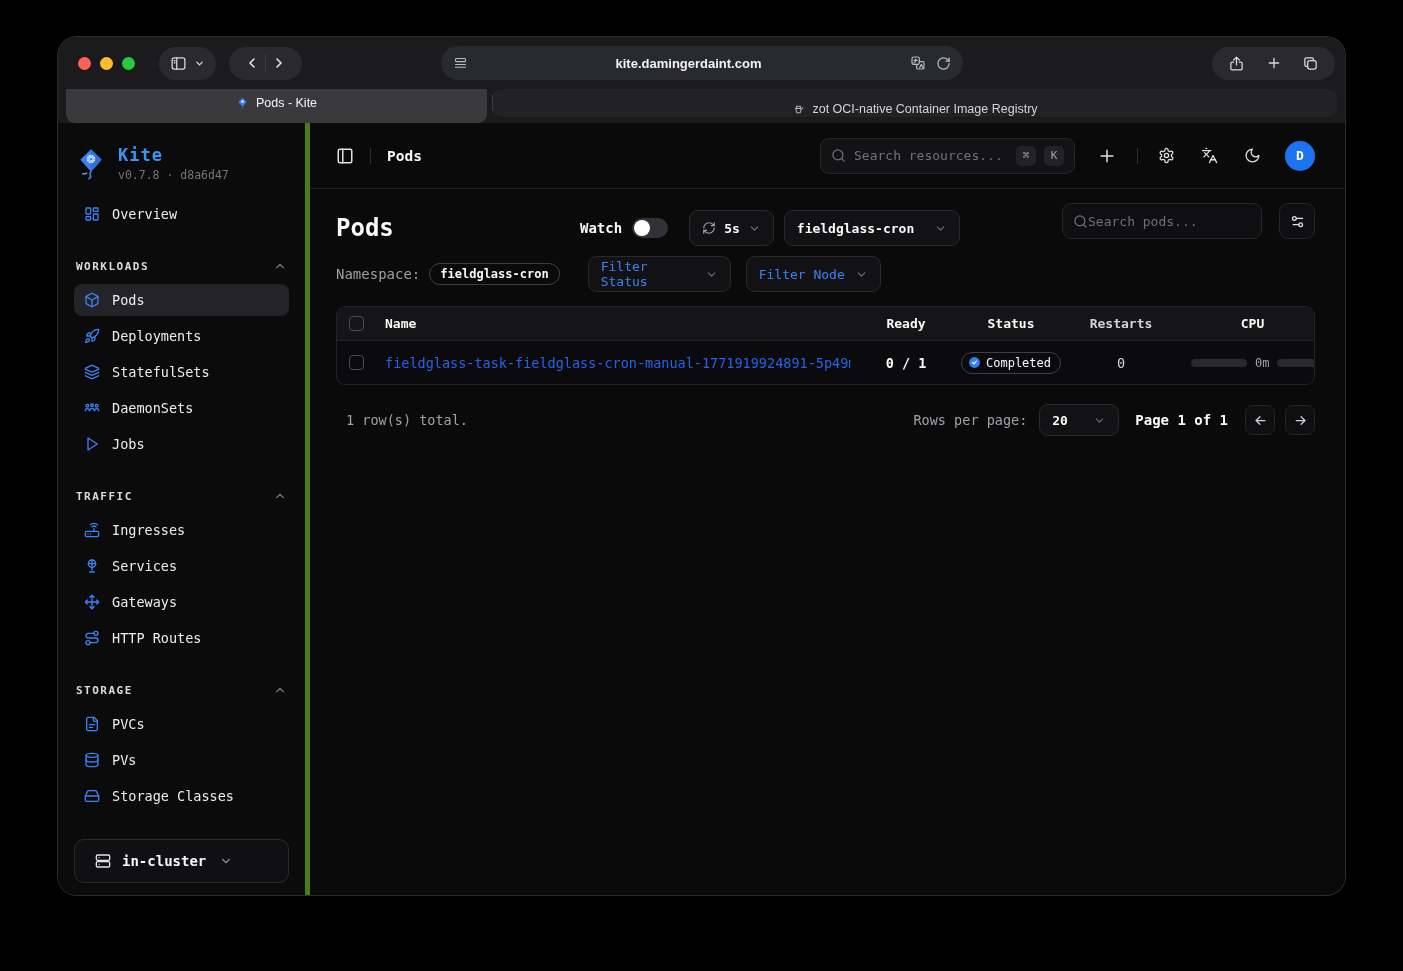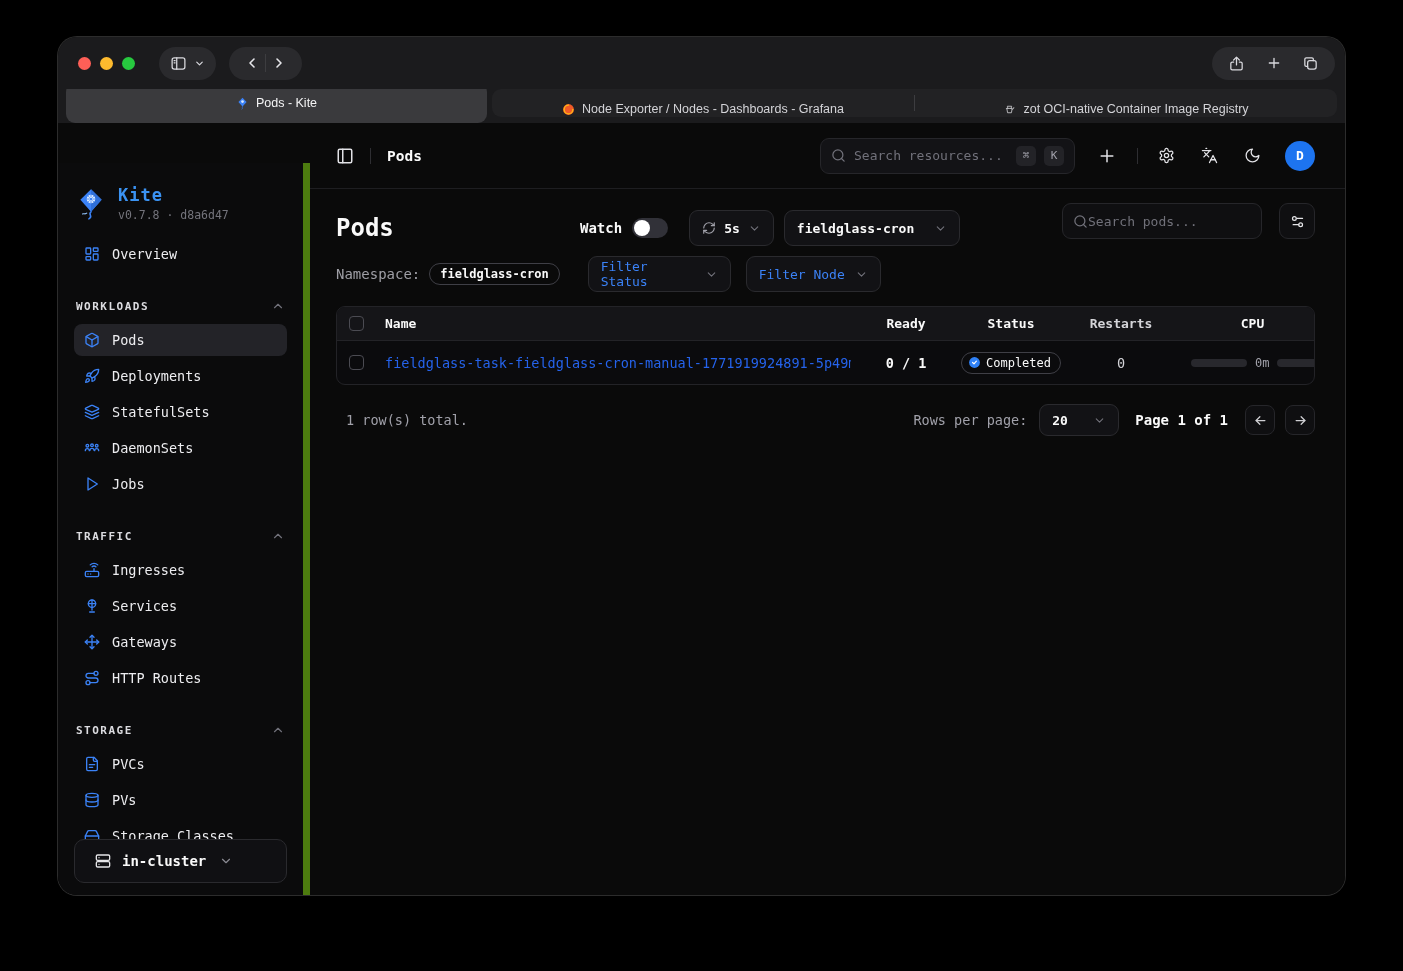--- a/index.html
+++ b/index.html
@@ -35,21 +35,21 @@
          font-size:12.5px; color:#d4d4d8; white-space:nowrap; overflow:hidden; cursor:pointer; }
   .tab.active { width:421px; background:#3a3a3d; color:#f4f4f5; flex:none; }
   .tabs-rest { flex:1; display:flex; align-items:stretch; background:#222224; border-radius:9px; height:28px; }
   .tabs-rest .tab { flex:1; }
   .tabdiv { width:1px; height:16px; background:#3d3d40; align-self:center; }
 
   
   .app { display:flex; height:774px; background:#0a0a0a; font-family:"DejaVu Sans Mono", monospace; }
 
   
-  .sidebar { width:252px; flex:none; border-right:7px solid #4d7c0f; position:relative; padding:4px 16px; background:#0b0b0c; overflow:hidden;margin-top:40px; }
+  .sidebar { width:252px; flex:none; border-right:5px solid #4d7c0f; position:relative; padding:4px 16px; background:#0b0b0c; overflow:hidden; }
   .logo-row { margin-top:18px; display:flex; align-items:center; gap:10px; }
   .logo-txt .app-name { font-size:17px; font-weight:bold; color:#3b93f3; letter-spacing:1px; }
   .logo-txt .app-version { font-size:11.5px; color:#74747c; margin-top:3px; }
   .side-item { height:32px; margin-bottom:4px; border-radius:8px; display:flex; align-items:center; gap:12px; padding:0 10px;
                font-size:13.5px; color:#ededf0; cursor:pointer; }
   .side-item.active { background:#232328; }
   .side-item .sicon { width:16px; height:16px; color:#3b82f6; flex:none; display:flex; }
   .overview-item { margin-top:16px; }
   .section-head { margin-top:28px; height:16px; display:flex; align-items:center; justify-content:space-between;
                   font-size:11px; font-weight:bold; letter-spacing:1.5px; color:#dcdce0; margin-bottom:10px; padding:0 2px; }
@@ -170,20 +170,45 @@
             </svg>
         </button>
         <span class="nav-vdiv"></span>
         <button class="navbtn">
           <svg width="16" height="16" viewBox="0 0 24 24" fill="none" stroke="currentColor" stroke-width="2.4" stroke-linecap="round" stroke-linejoin="round">
               <path d="m9 18 6-6-6-6"></path>
             </svg>
         </button>
       </div>
 
+      <div class="urlbar">
+        <span style="color:#b9b9bf">
+          <svg width="15" height="15" viewBox="0 0 24 24" fill="none" stroke="currentColor" stroke-width="1.8" stroke-linecap="round">
+              <rect x="4" y="4" width="16" height="5" rx="1.5"></rect>
+              <path d="M4 13.5h16M4 18h16"></path>
+            </svg>
+        </span>
+        <span class="url-text">kite.damingerdaint.com</span>
+        <span class="url-icons-right">
+          <span>
+            <svg width="16" height="16" viewBox="0 0 24 24" fill="none" stroke="currentColor" stroke-width="1.8" stroke-linecap="round" stroke-linejoin="round">
+                <rect x="3" y="3" width="11" height="11" rx="2.5"></rect>
+                <path d="M6 8h5M8.5 6v2c0 2-1 3.5-2.5 4"></path>
+                <path d="M14 10h5a2 2 0 0 1 2 2v7a2 2 0 0 1-2 2h-7a2 2 0 0 1-2-2v-5"></path>
+                <path d="m14.5 19 2.5-5 2.5 5"></path>
+              </svg>
+          </span>
+          <span>
+            <svg width="15" height="15" viewBox="0 0 24 24" fill="none" stroke="currentColor" stroke-width="2" stroke-linecap="round" stroke-linejoin="round">
+                <path d="M21 12a9 9 0 1 1-2.64-6.36L21 8"></path>
+                <path d="M21 3v5h-5"></path>
+              </svg>
+          </span>
+        </span>
+      </div>
 
       <div class="pill right-pill">
         <button class="chromebtn">
           <svg width="17" height="17" viewBox="0 0 24 24" fill="none" stroke="currentColor" stroke-width="1.8" stroke-linecap="round" stroke-linejoin="round">
               <path d="M12 14V4"></path>
               <path d="m8 7 4-4 4 4"></path>
               <path d="M8 10H6a2 2 0 0 0-2 2v7a2 2 0 0 0 2 2h12a2 2 0 0 0 2-2v-7a2 2 0 0 0-2-2h-2"></path>
             </svg>
         </button>
         <button class="chromebtn">
@@ -205,29 +230,20 @@
         <span>
           <svg width="13" height="13" viewBox="0 0 48 48">
               <path d="M24 3 39 18 24 35 9 18Z" fill="#3b82f6"></path>
               <circle cx="24" cy="17" r="5" fill="#dbeafe"></circle>
               <path d="M24 35c-4 4 3 6-2 10" stroke="#3b82f6" stroke-width="2.5" fill="none" stroke-linecap="round"></path>
             </svg>
         </span>
         <span>Pods - Kite</span>
       </div>
       <div class="tabs-rest">
-        <div class="tab">
-          <span>
-            <svg width="13" height="13" viewBox="0 0 24 24">
-                <circle cx="12" cy="12" r="10" fill="#F05A28"></circle>
-                <path d="M12 4a8 8 0 1 0 8 8" stroke="#FDB515" stroke-width="2.6" fill="none" stroke-linecap="round"></path>
-              </svg>
-          </span>
-          <span>Node Exporter / Nodes - Dashboards - Grafana</span>
-        </div>
         <span class="tabdiv"></span>
         <div class="tab">
           <span>
             <svg width="13" height="13" viewBox="0 0 24 24" fill="none" stroke="#c8c8cc" stroke-width="1.6" stroke-linecap="round">
                 <path d="M7 10h10l-1.5 8h-7L7 10Z"></path>
                 <path d="M17 11.5c2 0 3-1 3-3M9 10 8 6h8l-1 4"></path>
               </svg>
           </span>
           <span>zot OCI-native Container Image Registry</span>
         </div>

